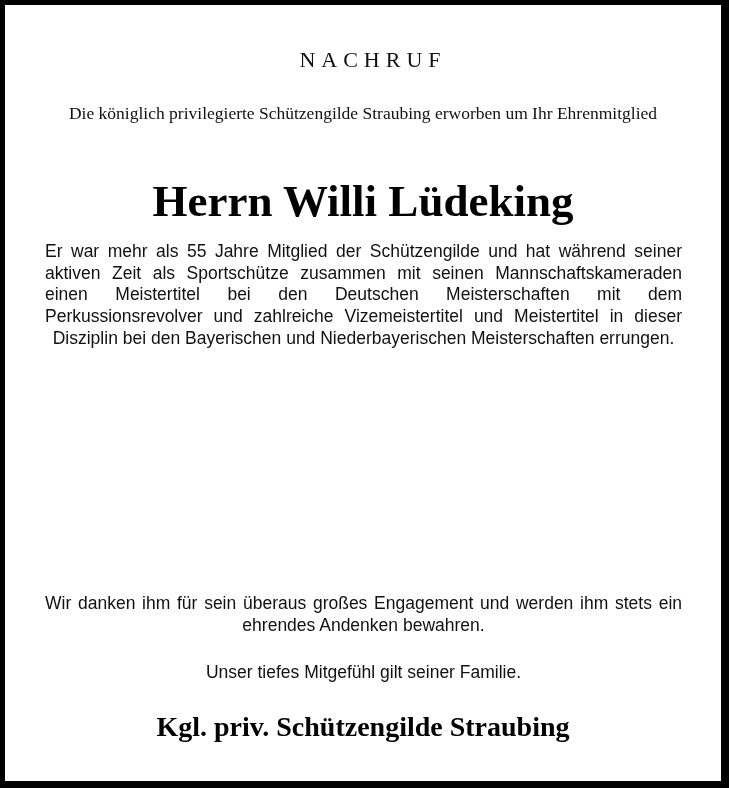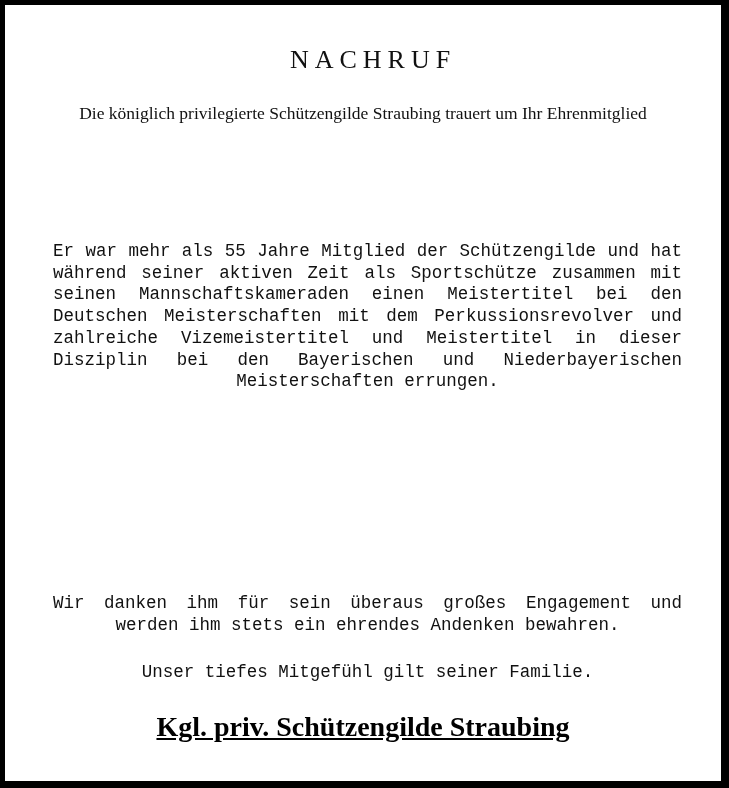--- a/index.html
+++ b/index.html
@@ -4,52 +4,53 @@
 <style>
   html, body { margin: 0; padding: 0; background: #000; }
   body { width: 729px; height: 788px; position: relative; overflow: hidden; }
   .frame {
     position: absolute; left: 5px; top: 5px; width: 716px; height: 776px;
     background: #ffffff; color: #111;
     font-family: "DejaVu Serif", "Liberation Serif", serif;
   }
   .title {
     position: absolute; left: 0; right: 0; top: 40px; text-align: center;
-    font-size: 26px; letter-spacing: 6px; line-height: 30px;
+    font-size: 22px; letter-spacing: 6px; line-height: 30px;
     font-family: "Liberation Serif", serif; color: #111; margin-left: 20px;
   }
   .intro {
     position: absolute; left: 40px; right: 40px; top: 96px; text-align: center;
     font-size: 17.5px; line-height: 24px;
     font-family: "Liberation Serif", serif;
   }
   .name {
     position: absolute; left: 0; right: 0; top: 168px; text-align: center;
     font-size: 45px; font-weight: bold; line-height: 56px;
     font-family: "Liberation Serif", serif; color: #000;
   }
   .para {
-    position: absolute; left: 48px; right: 39px; text-align: justify;
+    position: absolute; left: 40px; right: 39px; text-align: justify;
     font-size: 17.5px; line-height: 21.7px;
-    font-family: Liberation Mono, monospace; text-align-last: center;
+    font-family: Liberation Sans, sans-serif; text-align-last: center;
   }
   .p1 { top: 236px; }
   .p2 { top: 436px; }
   .p3 { top: 522px; }
   .p4 { top: 588px; }
   .p5 { top: 657px; text-align: center; }
   .sig {
     position: absolute; left: 0; right: 0; top: 704px; text-align: center;
     font-size: 28px; font-weight: bold; line-height: 36px;
-    font-family: "Liberation Serif", serif; color: #000; text-decoration: underline;
+    font-family: "Liberation Serif", serif; color: #000;
   }
 </style>
 </head>
 <body>
 
 <div class="frame">
   <div class="title">NACHRUF</div>
-  <div class="intro">Die königlich privilegierte Schützengilde Straubing trauert um Ihr Ehrenmitglied</div>
+  <div class="intro">Die königlich privilegierte Schützengilde Straubing erworben um Ihr Ehrenmitglied</div>
+  <div class="name">Herrn Willi Lüdeking</div>
   <div class="para p1">Er war mehr als 55 Jahre Mitglied der Schützengilde und hat während seiner aktiven Zeit als Sportschütze zusammen mit seinen Mannschaftskameraden einen Meistertitel bei den Deutschen Meisterschaften mit dem Perkussionsrevolver und zahlreiche Vizemeistertitel und Meistertitel in dieser Disziplin bei den Bayerischen und Niederbayerischen Meisterschaften errungen.</div>
   <div class="para p5">Unser tiefes Mitgefühl gilt seiner Familie.</div>
   <div class="para p4">Wir danken ihm für sein überaus großes Engagement und werden ihm stets ein ehrendes Andenken bewahren.</div>
   <div class="sig">Kgl. priv. Schützengilde Straubing</div>
 </div>
 
 </body></html>

